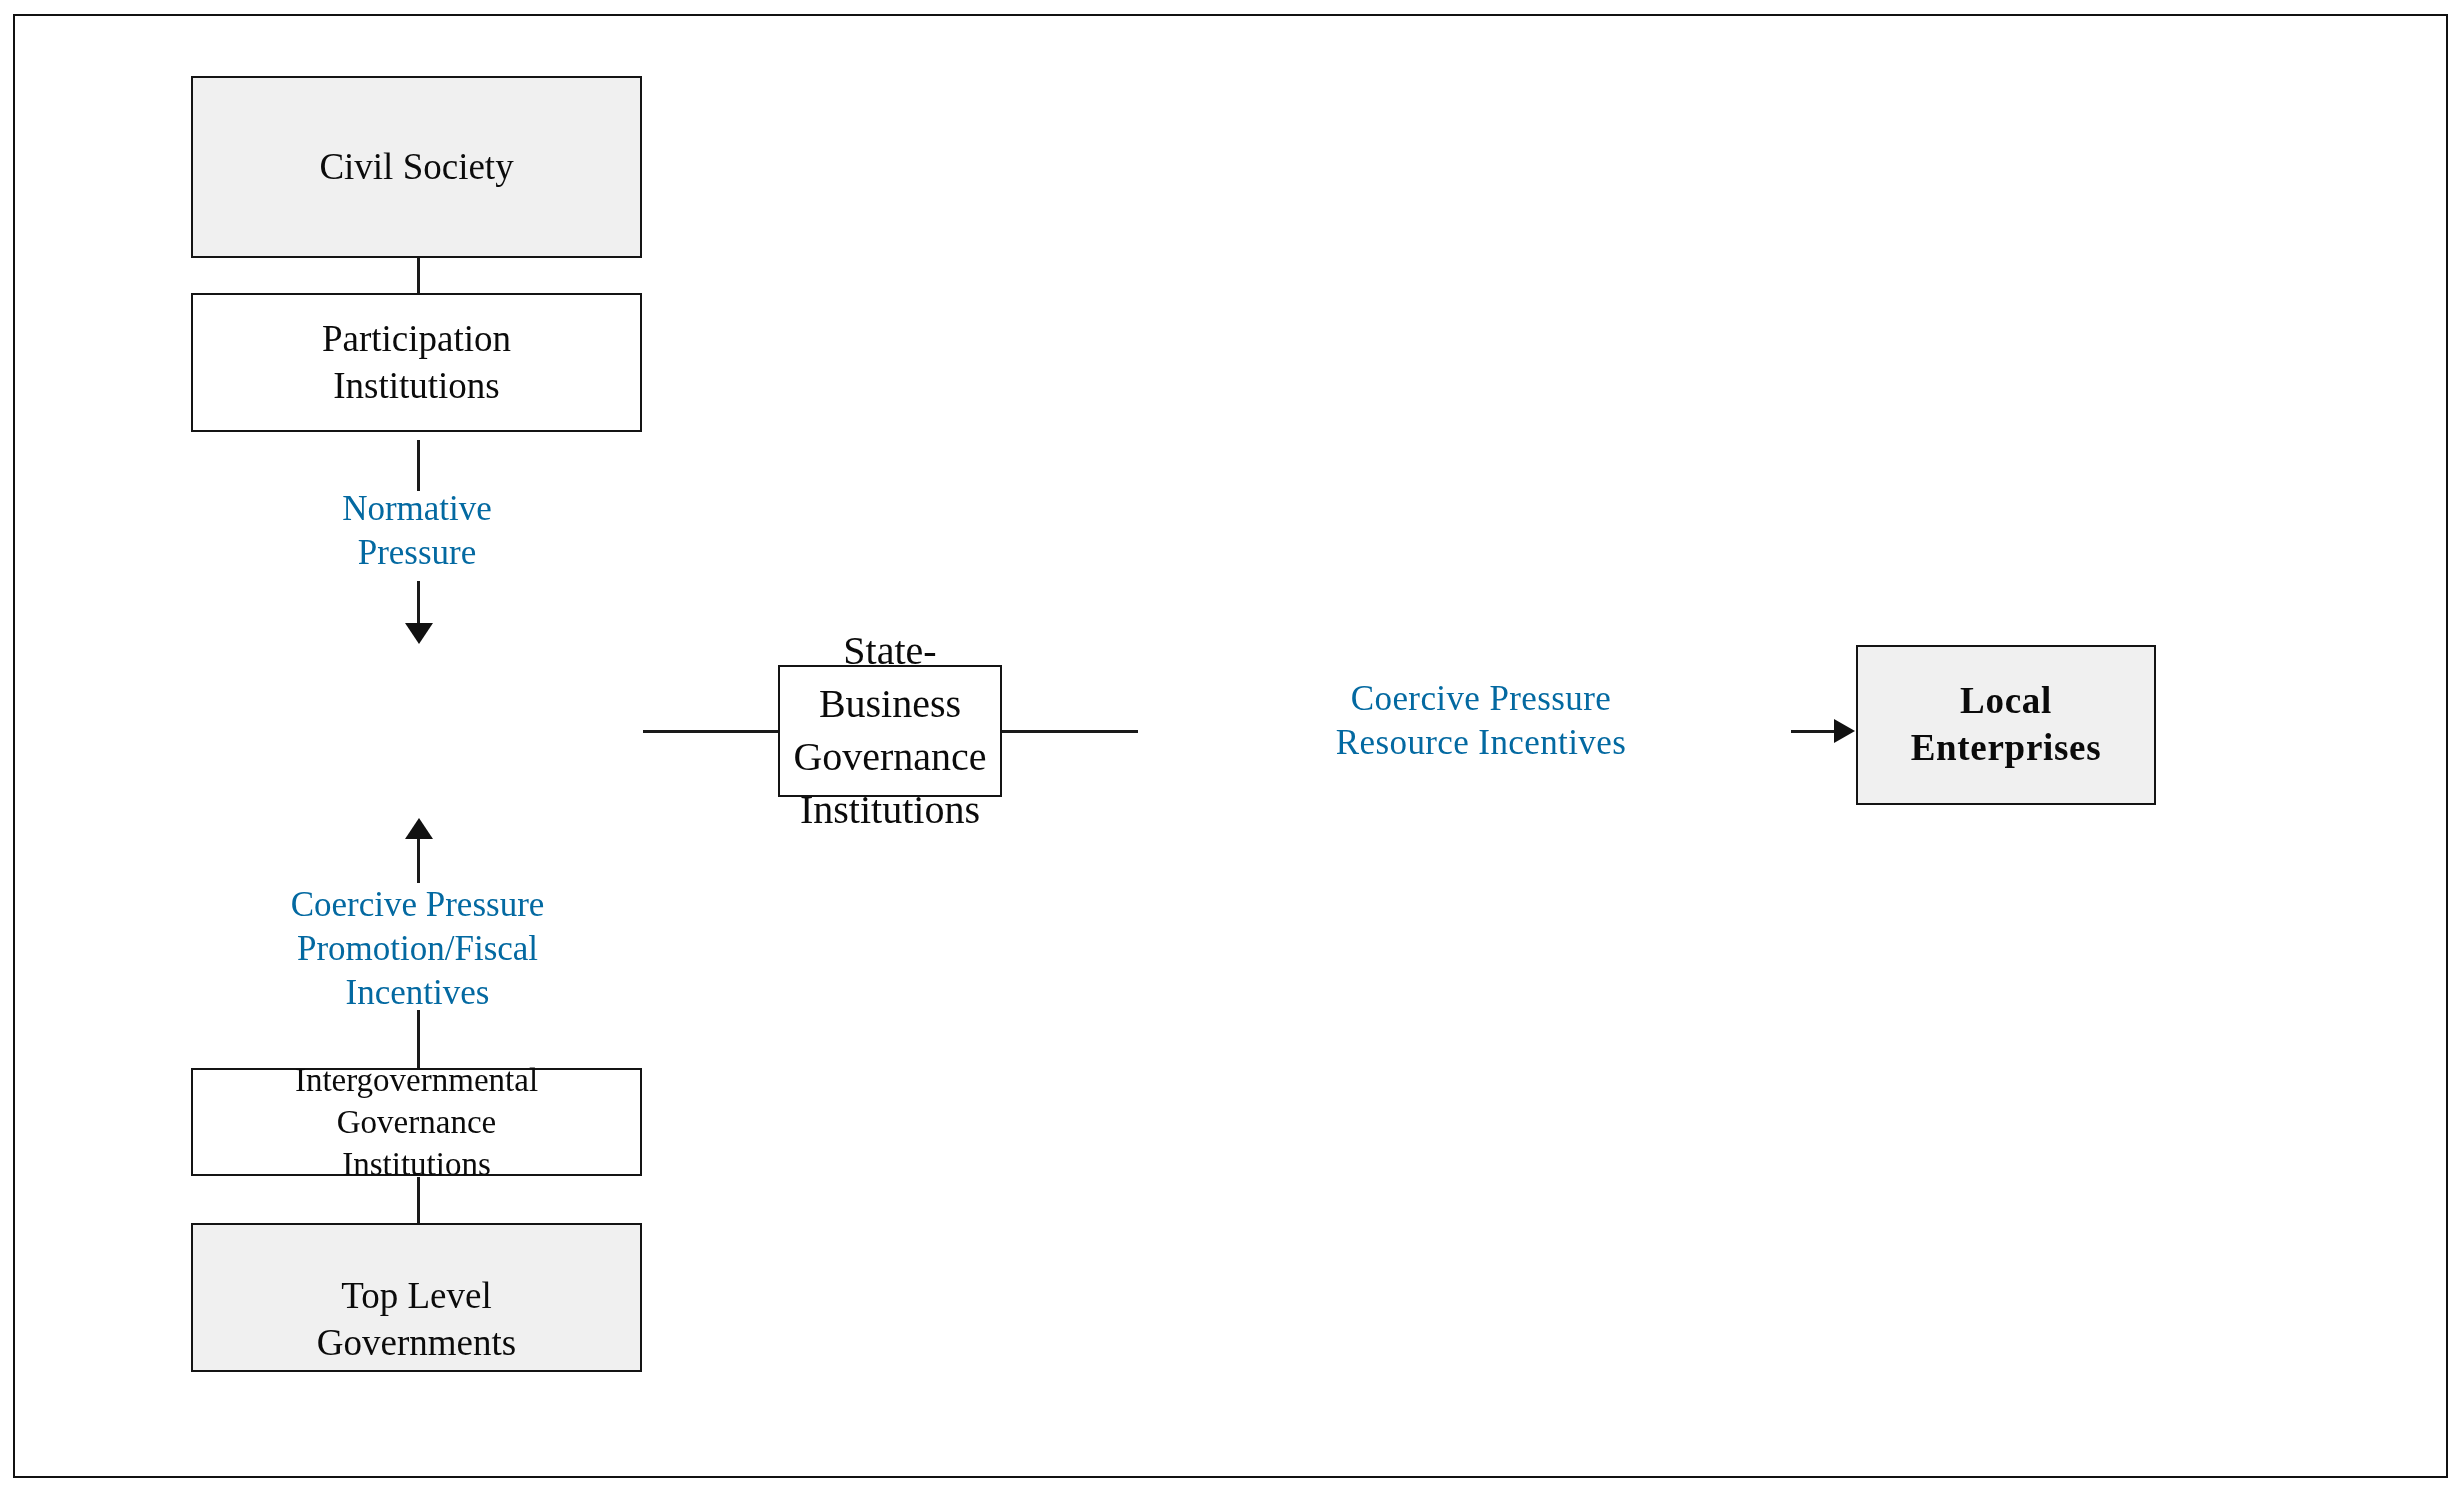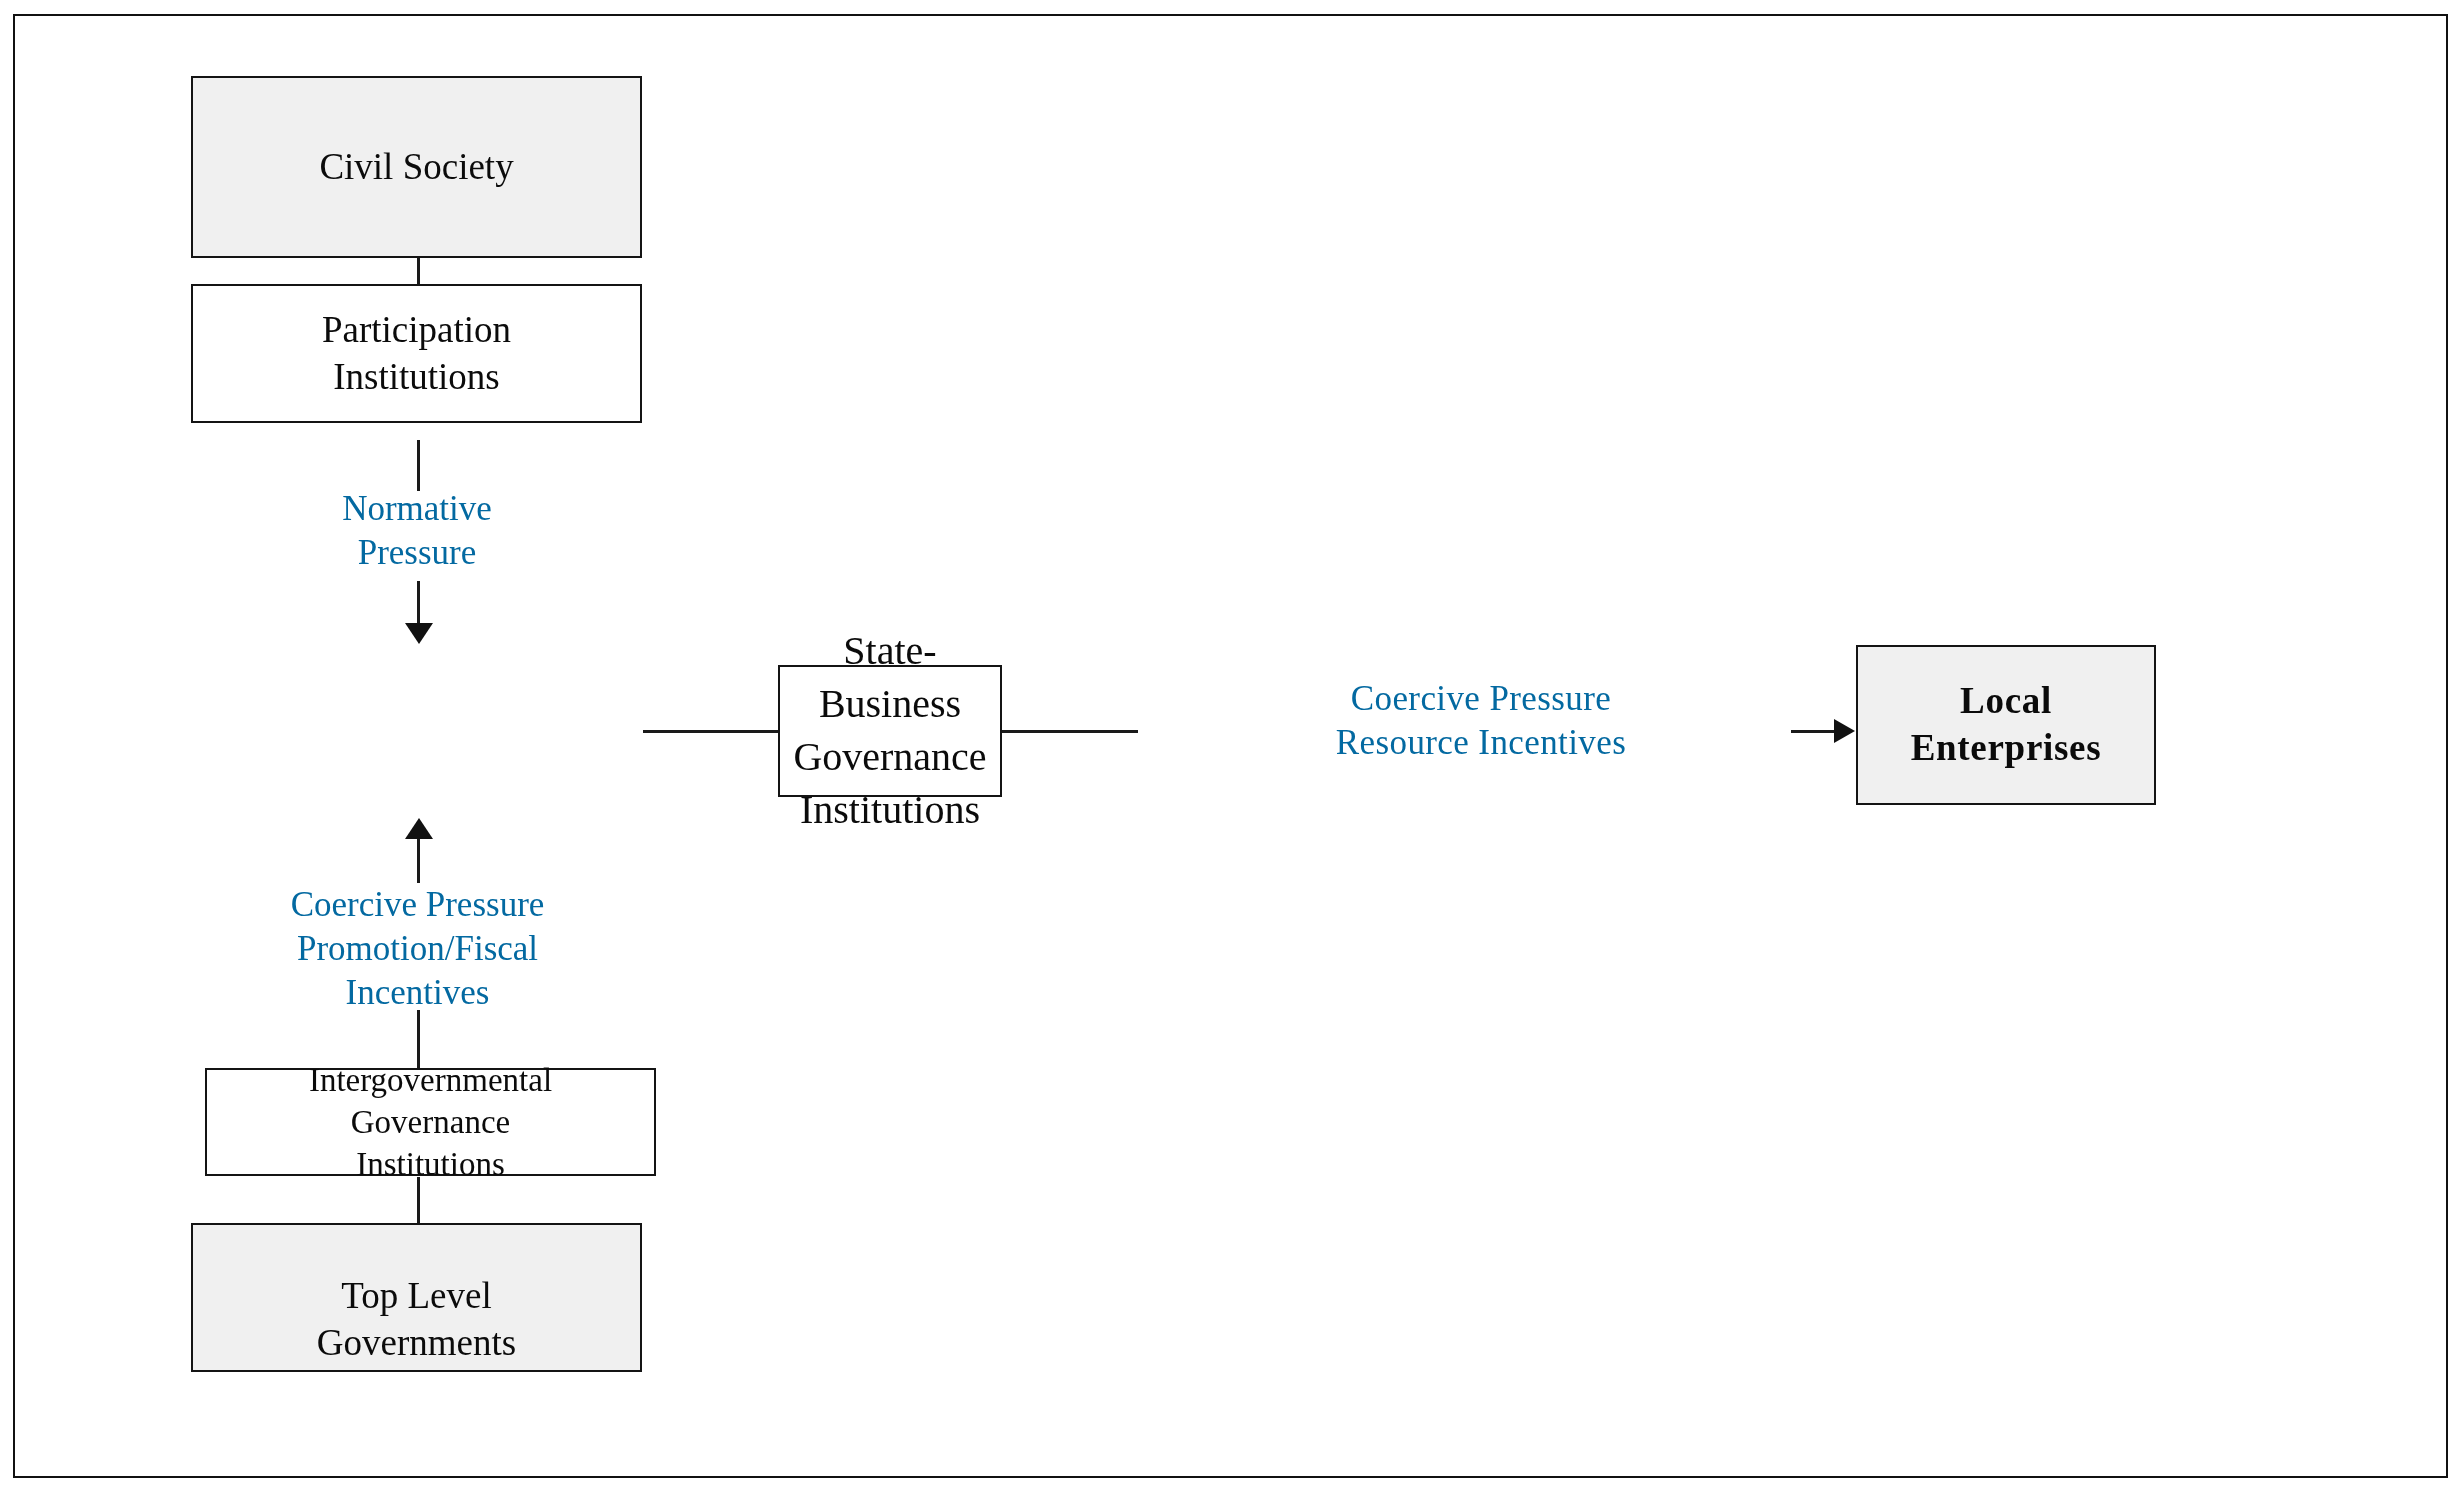--- a/index.html
+++ b/index.html
@@ -44,23 +44,23 @@
   .node.shaded {
     background: #f0f0f0;
   }
   .node .node-label {
     display: block;
     line-height: 1.26;
     padding: 0 7px;
   }
   
   #node-civil-society      { left: 191px;  top: 61px;   width: 451px; height: 182px; margin-top: 15px; }
-  #node-participation      { left: 191px;  top: 284px;  width: 451px; height: 139px; }
+  #node-participation      { left: 191px;  top: 293px;  width: 451px; height: 139px; }
   #node-county-leaders     { left: 191px;  top: 643px;  width: 451px; height: 170px; }
-  #node-intergovernmental  { left: 191px;  top: 1068px; width: 451px; height: 108px; margin-left: 14px; }
+  #node-intergovernmental  { left: 191px;  top: 1068px; width: 451px; height: 108px; }
   #node-top-level-gov      { left: 191px;  top: 1223px; width: 451px; height: 149px; }
   #node-state-business     { left: 778px; top: 665px;  width: 224px; height: 132px; }
   #node-local-enterprises  { left: 1856px; top: 645px;  width: 300px; height: 160px; font-weight: bold; }
 
   #node-civil-society .node-label      { font-size: 37px; }
   #node-participation .node-label      { font-size: 37px; }
   #node-county-leaders .node-label     { font-size: 37px; }
   #node-intergovernmental .node-label  { font-size: 33px; line-height: 1.28; }
   #node-top-level-gov .node-label      { font-size: 37px; margin-top: 45px; }
   #node-state-business .node-label     { font-size: 40px; line-height: 1.32; }

